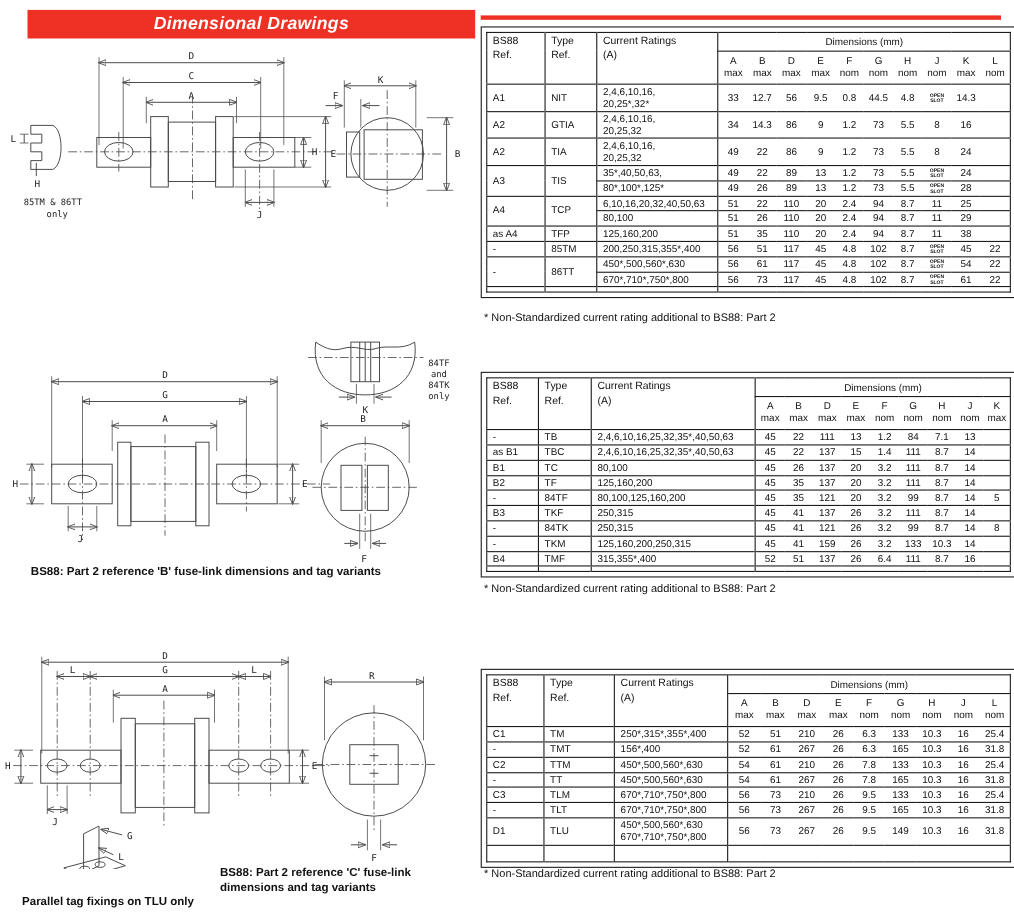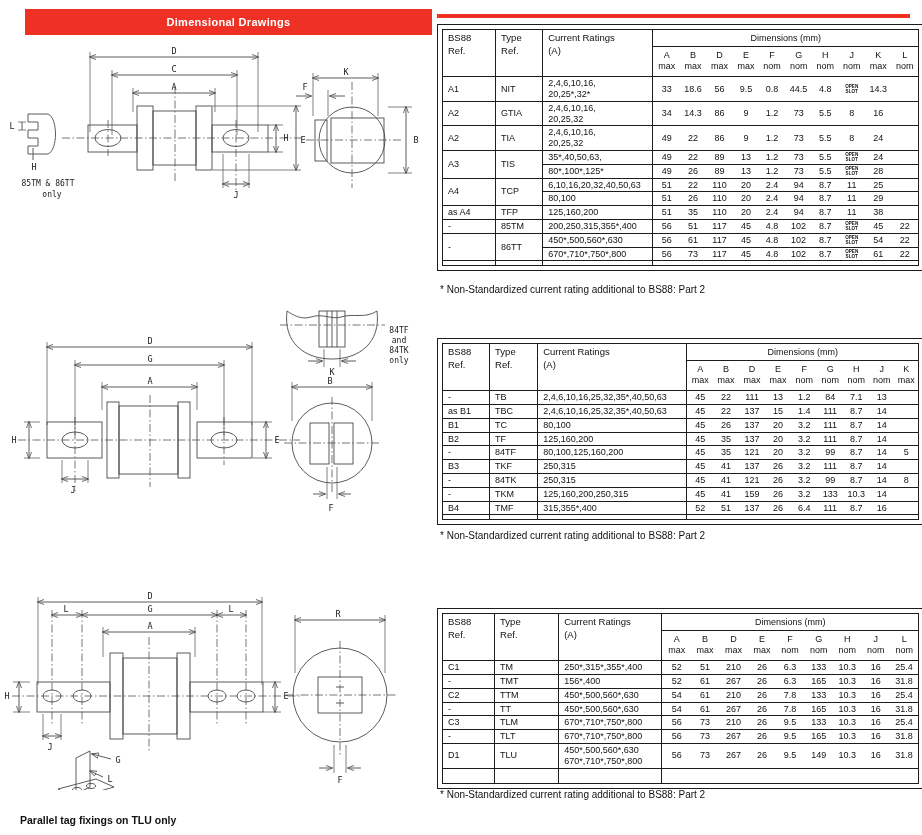--- a/index.html
+++ b/index.html
@@ -1,19 +1,19 @@
 <!DOCTYPE html>
 <html><head>
 <meta charset="utf-8">
 <style>
   html,body{margin:0;padding:0;background:#fff;}
   .page{position:relative;width:922px;height:835px;background:#fff;overflow:hidden;
         font-family:"Liberation Sans",sans-serif;}
   .banner{position:absolute;left:25px;top:9px;width:407px;height:26px;text-align:center;}
-  .banner-title{color:#fff;font-size:11px;font-weight:bold;line-height:26px;
+  .banner-title{color:#fff;font-size:16px;font-weight:bold;font-style:italic;line-height:26px;
         letter-spacing:.3px;}
   .banner-line{position:absolute;left:437px;top:14px;width:473px;height:4px;}
   .tablewrap{position:absolute;left:437px;width:477px;border:1px solid #1c1c1c;padding:4px;background:#fff;}
   .dim-table{border-collapse:collapse;table-layout:fixed;width:100%;border:1px solid #1c1c1c;}
   .dim-table td{font-size:9px;line-height:1.2;padding:1px 2px;color:#111;white-space:pre-line;
         vertical-align:middle;overflow:hidden;}
   .dim-table .hc{vertical-align:top;font-size:9.5px;line-height:1.35;padding:2px 0 2px 5px;font-weight:500;}
   .dim-table .c0,.dim-table .c1,.dim-table .c2{border-right:1px solid #1c1c1c;text-align:left;padding-left:5px;}
   .dim-table .dims-title{text-align:center;border-bottom:1px solid #1c1c1c;font-size:9px;padding:3px 0 2px;}
   .dim-table .dimhead{text-align:center;font-size:9px;line-height:1.3;padding:3px 0;}
@@ -204,20 +204,21 @@
     <line class="thin" x1="324" y1="54" x2="324" y2="72"></line>
       <line class="thin" x1="340" y1="54" x2="340" y2="72"></line>
     <line x1="308" y1="66" x2="322" y2="66" marker-end="url(#arrB)"></line>
     <line x1="356" y1="66" x2="342" y2="66" marker-end="url(#arrB)"></line>
     <text x="332" y="80">K</text>
     <text class="note" x="399" y="38">84TF</text>
     <text class="note" x="399" y="48">and</text>
     <text class="note" x="399" y="58">84TK</text>
     <text class="note" x="399" y="68">only</text>
   </svg>
+  <div class="caption" style="left:28px;top:513px">BS88: Part 2 reference 'B' fuse-link dimensions and tag variants</div>
 
   <svg class="drawing" style="top:575px" width="437" height="215" viewBox="0 0 437 215">
     <defs>
       <marker id="arrC" viewBox="0 0 8 8" refX="7.2" refY="4" markerWidth="8" markerHeight="8" orient="auto-start-reverse">
         <path d="M0,1L8,4L0,7z" fill="#4a4a4a" stroke="none"></path>
       </marker>
     </defs>
 
     <line class="thin" x1="38" y1="22" x2="38" y2="110"></line>
       <line class="thin" x1="262" y1="22" x2="262" y2="110"></line>
@@ -289,20 +290,22 @@
 
     <path d="M76,183 L90,176 L90,212 L76,219 z"></path>
     <path d="M58,214 L96,204 L114,212 L76,223 z"></path>
     <ellipse cx="77" cy="215" rx="4.5" ry="2.5"></ellipse>
       <ellipse cx="91" cy="211" rx="4.5" ry="2.5"></ellipse>
     <line x1="111" y1="184" x2="92" y2="179" marker-end="url(#arrC)"></line>
     <text x="118" y="188">G</text>
     <line x1="103" y1="202" x2="90" y2="196" marker-end="url(#arrC)"></line>
     <text x="110" y="207">L</text>
   </svg>
+  <div class="caption" style="left:200px;top:786px">BS88: Part 2 reference 'C' fuse-link
+dimensions and tag variants</div>
   <div class="caption" style="left:20px;top:813px">Parallel tag fixings on TLU only</div>
 
   <div class="tablewrap" style="top:24px">
       <table class="dim-table">
         <colgroup>
           <col style="width: 53px;">
           <col style="width: 47px;">
           <col style="width: 110px;">
           <col style="width: 27px;">
           <col style="width: 26px;">
@@ -346,21 +349,21 @@
 max</td>
             <td class="dimhead">L
 nom</td>
           </tr>
           <tr>
             <td class="c0 body" rowspan="1">A1</td>
             <td class="c1 body" rowspan="1">NIT</td>
             <td class="c2 body">2,4,6,10,16,
 20,25*,32*</td>
             <td class="val body">33</td>
-            <td class="val body">18.6</td>
+            <td class="val body">12.7</td>
             <td class="val body">56</td>
             <td class="val body">9.5</td>
             <td class="val body">0.8</td>
             <td class="val body">44.5</td>
             <td class="val body">4.8</td>
             <td class="val body openslot">OPEN
 SLOT</td>
             <td class="val body">14.3</td>
             <td class="val body"></td>
           </tr>

